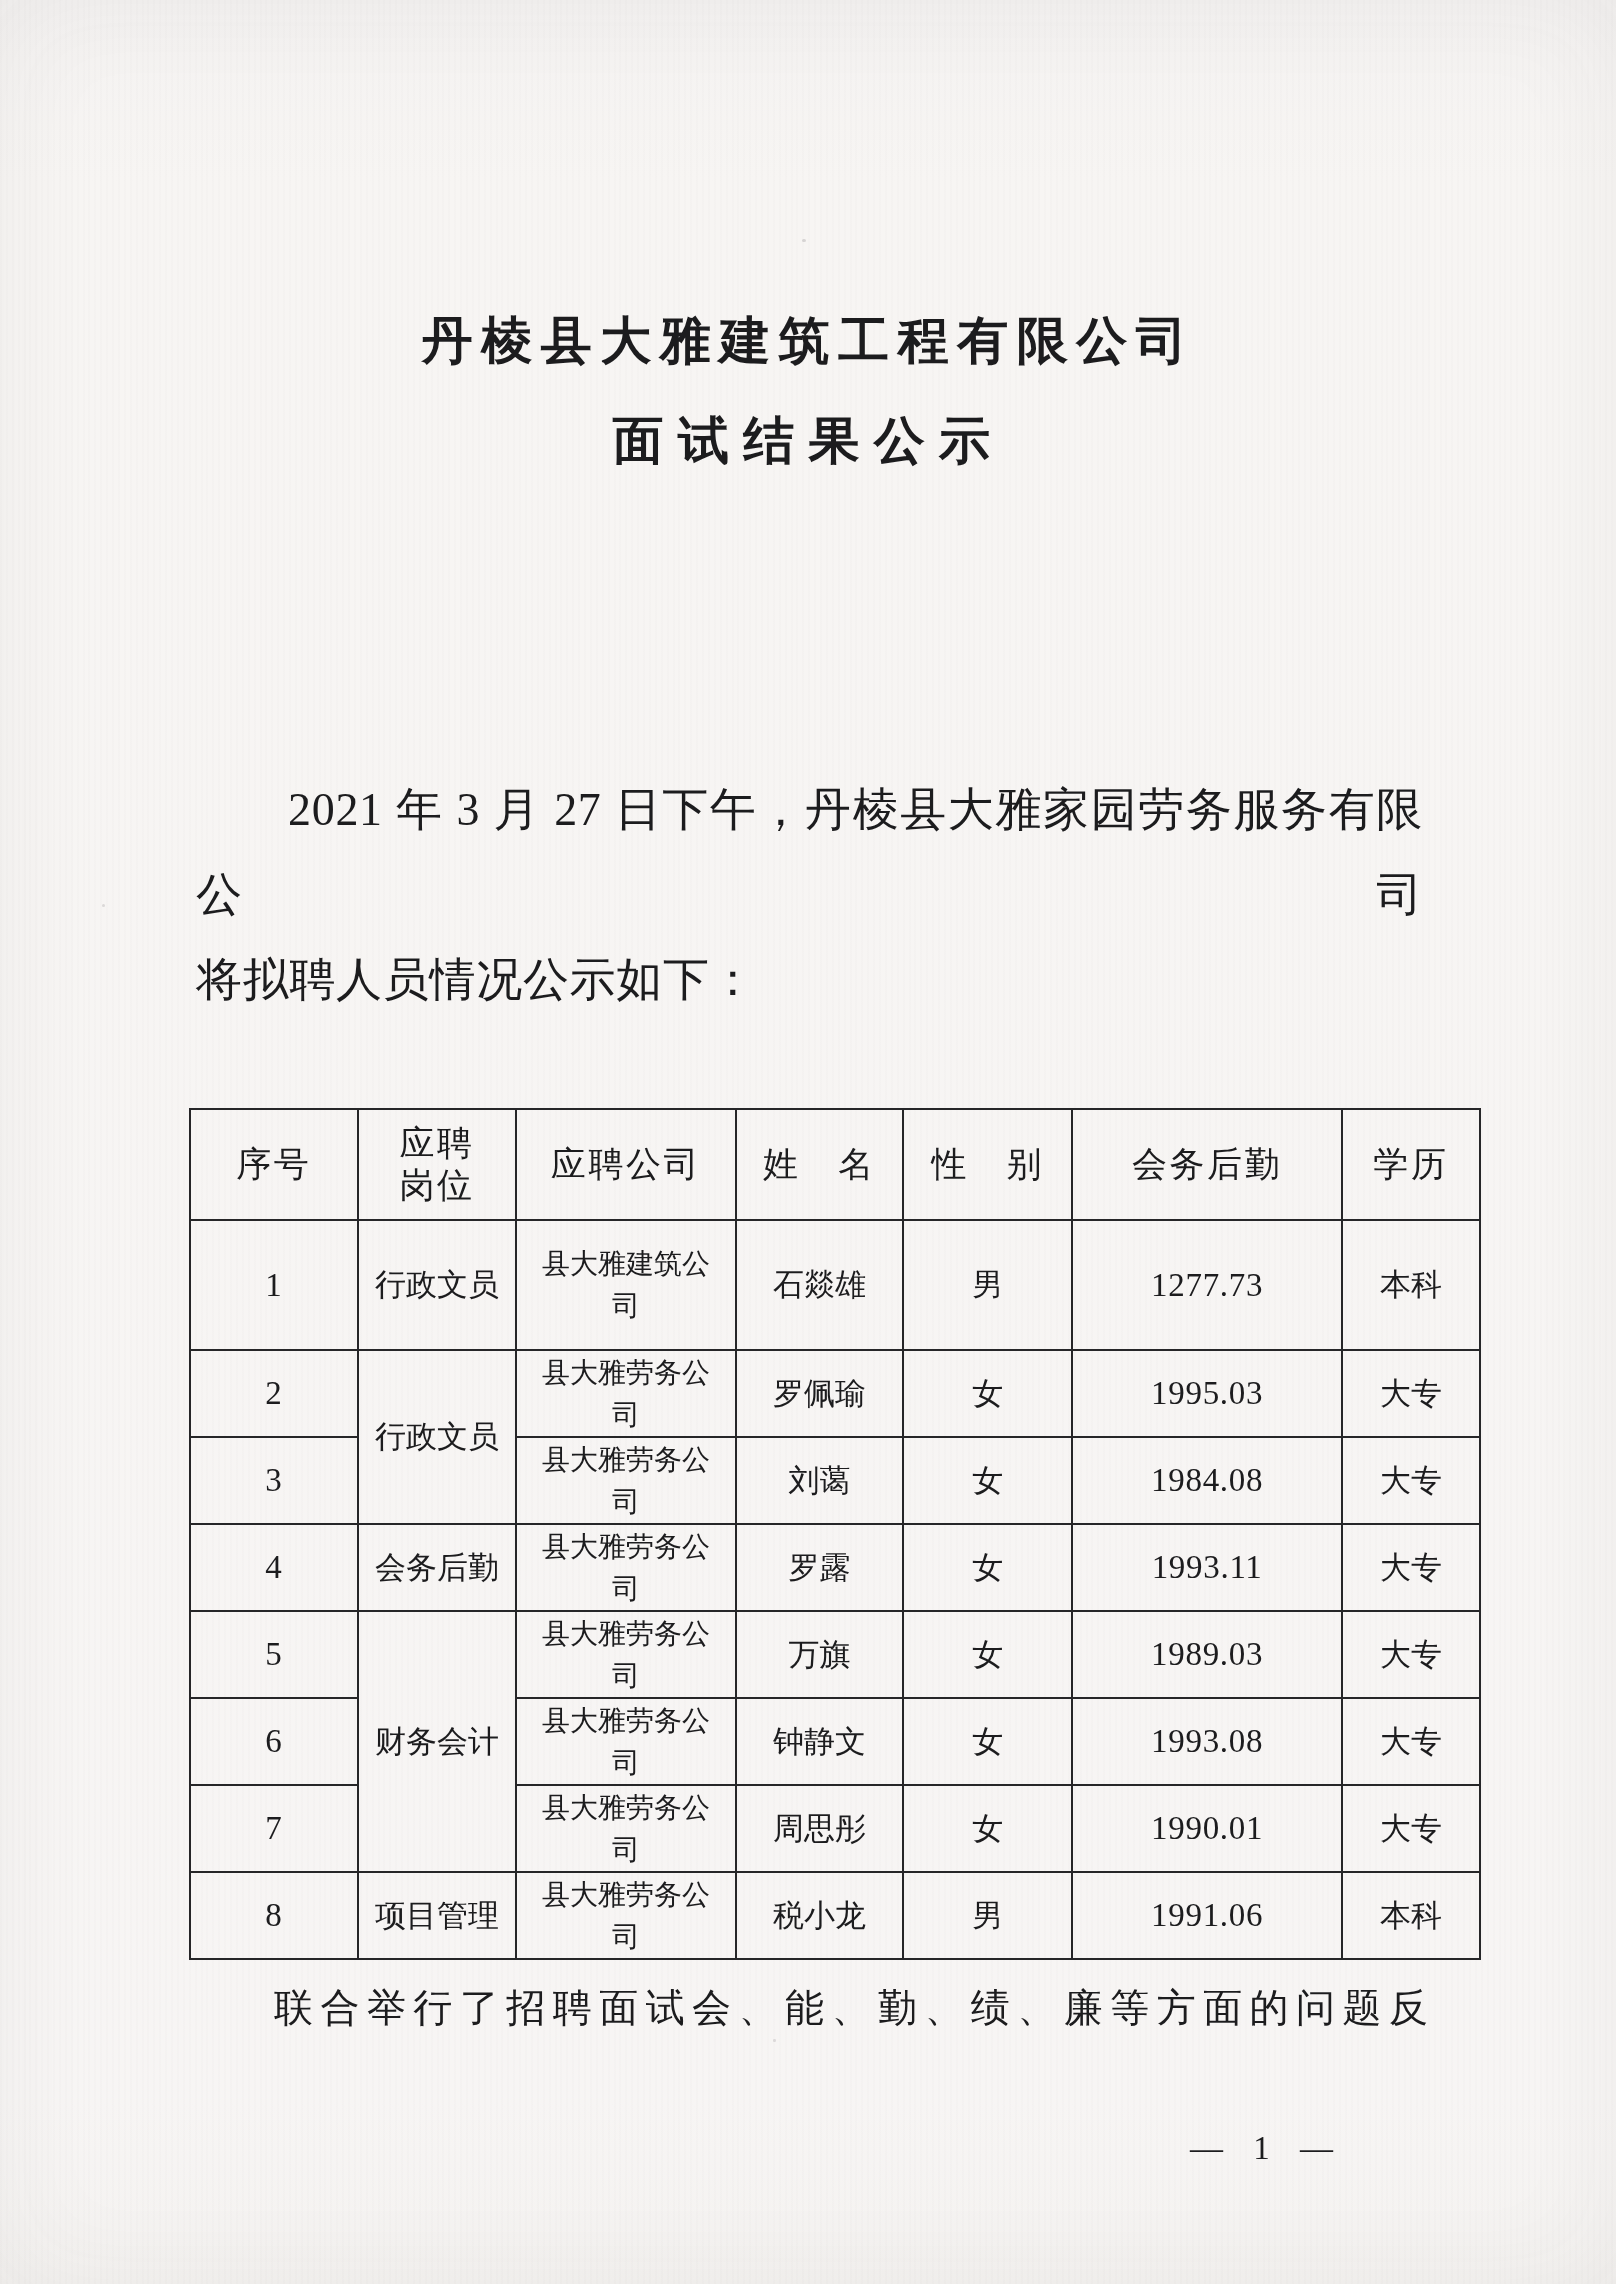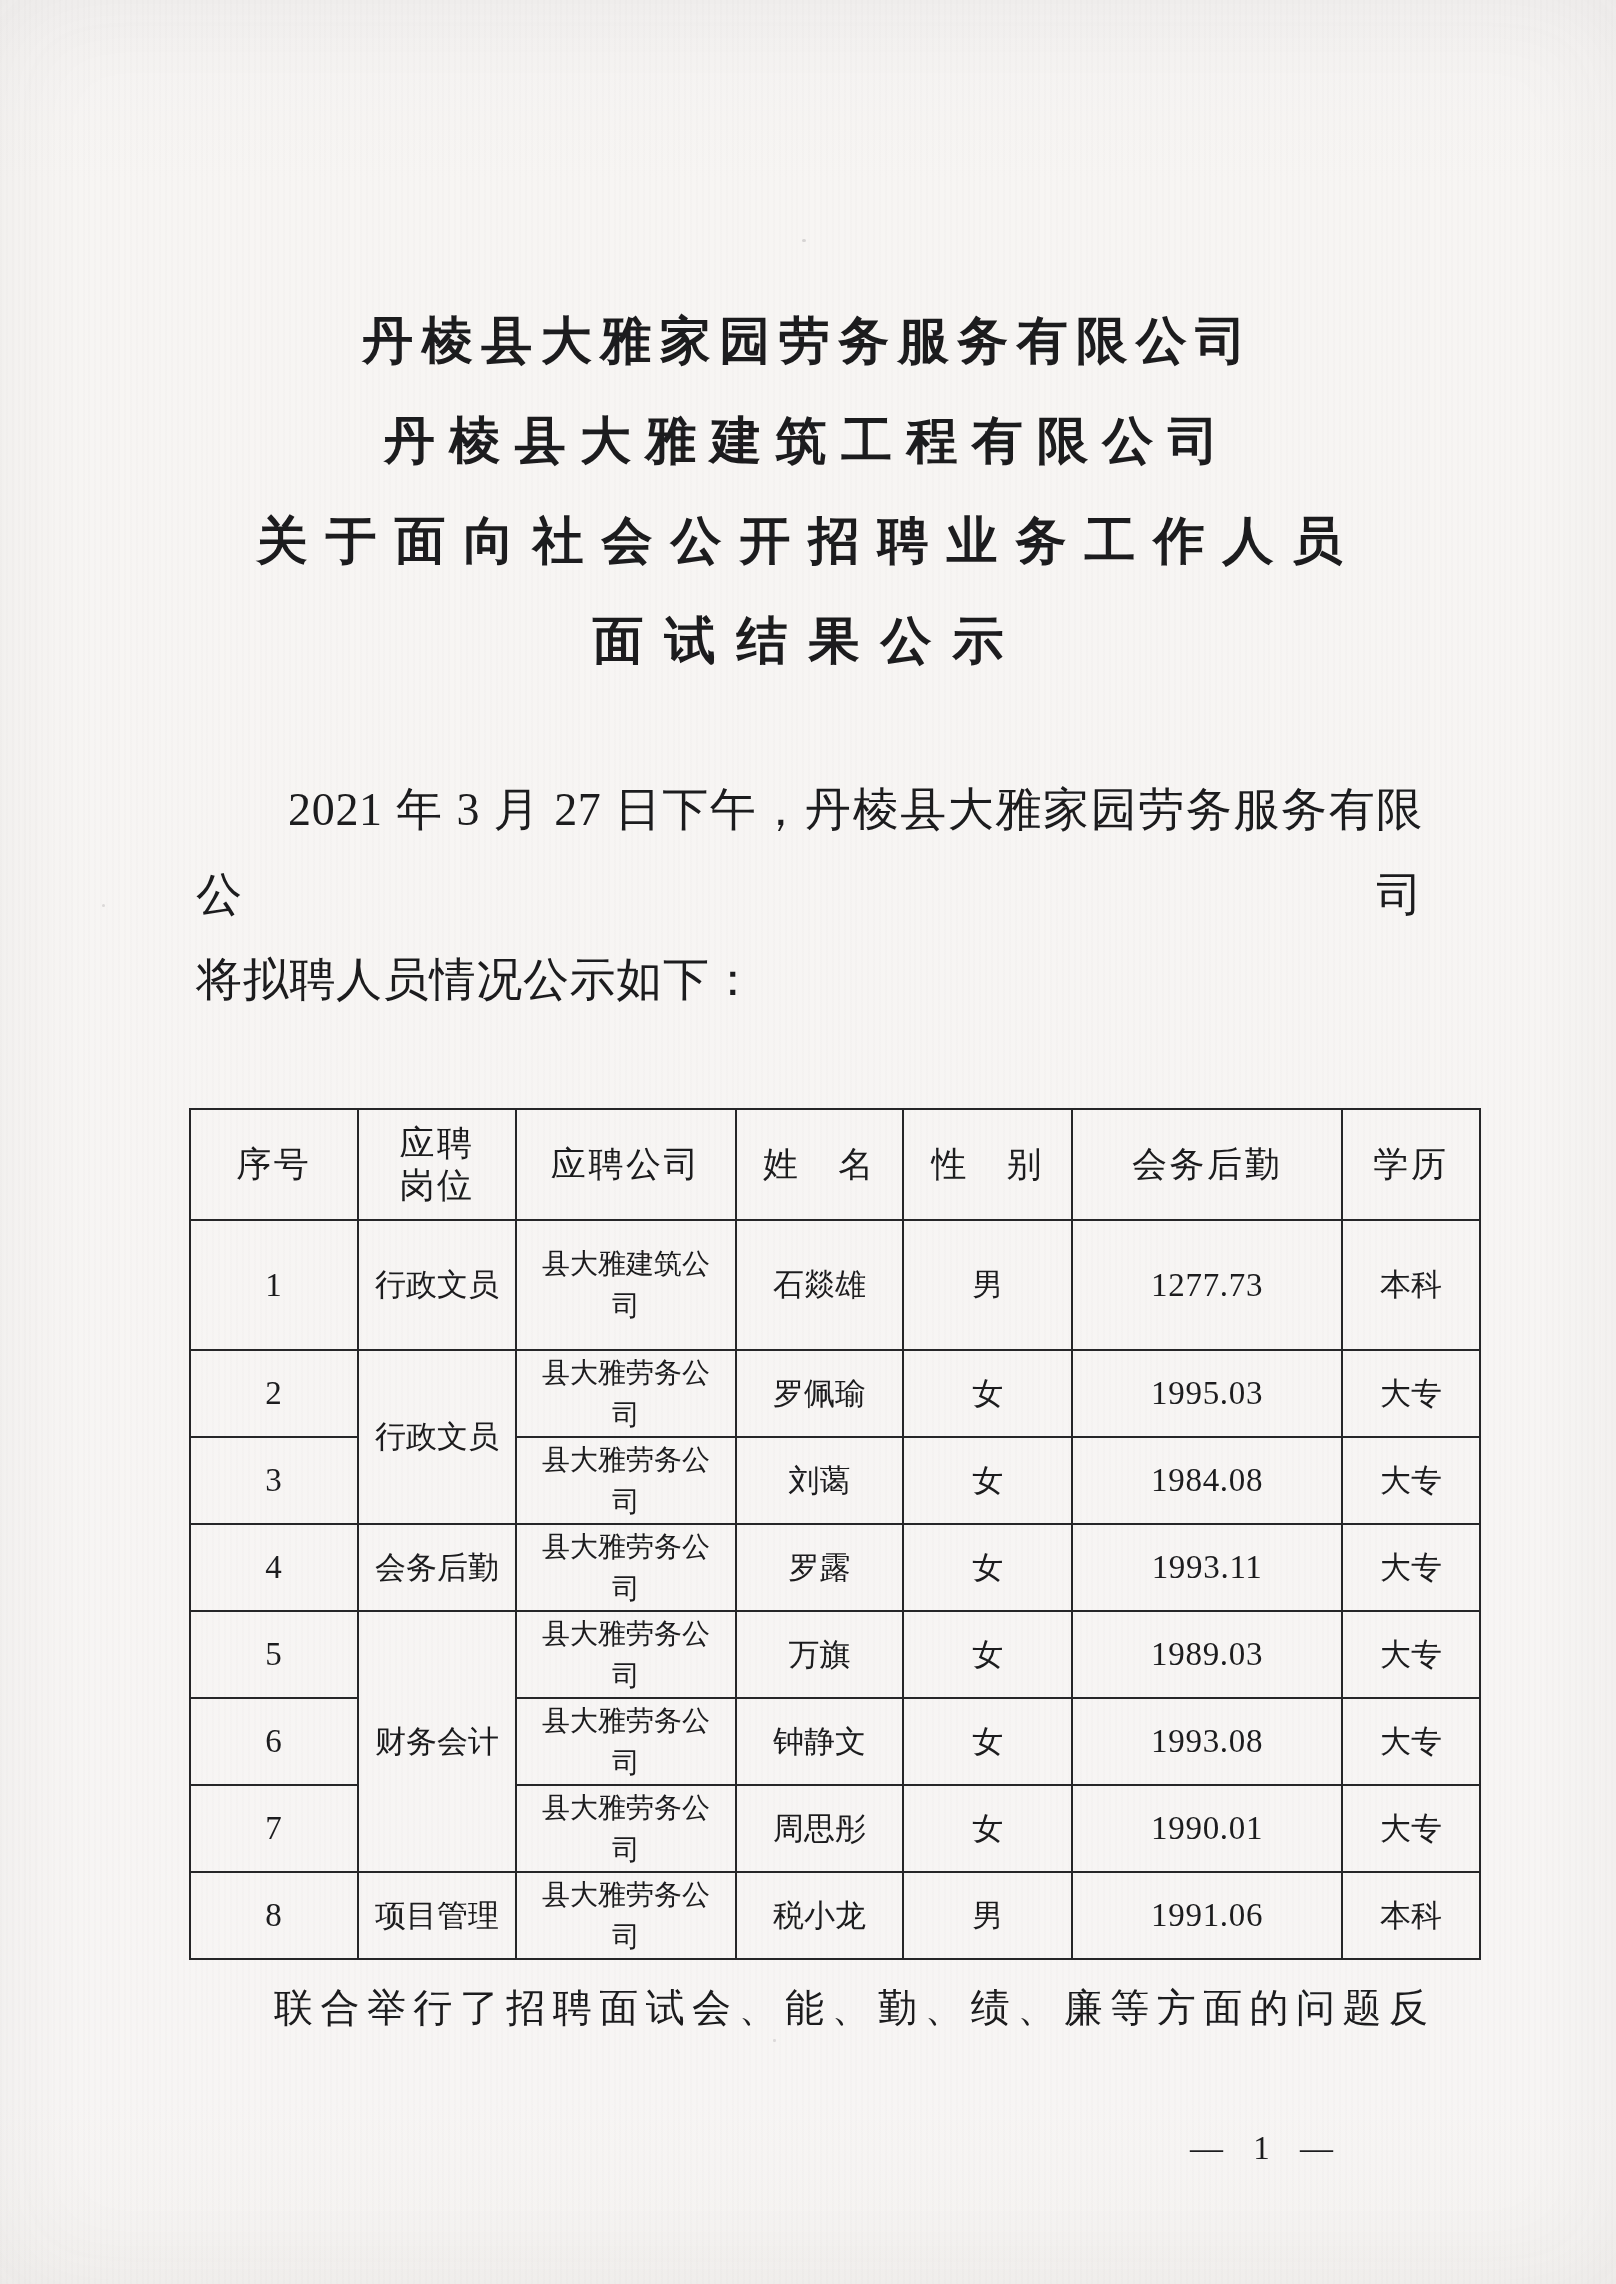--- a/index.html
+++ b/index.html
@@ -124,23 +124,21 @@
 </head>
 <body>
 
 <div class="page">
 
   <div class="speck s1"></div>
   <div class="speck s2"></div>
   <div class="speck s3"></div>
 
   <div class="title-block">
-    <div class="title-line">丹棱县大雅家园劳务服务有限公司</div>
     <div class="title-line">丹棱县大雅建筑工程有限公司</div>
-    <div class="title-line">关于面向社会公开招聘业务工作人员</div>
     <div class="title-line">面试结果公示</div>
   </div>
 
   <div class="body-block">
     <div class="body-line first">2021 年 3 月 27 日下午，丹棱县大雅家园劳务服务有限公司</div>
     <div class="body-line last">将拟聘人员情况公示如下：</div>
   </div>
 
   <table class="doc-table">
     <colgroup>

